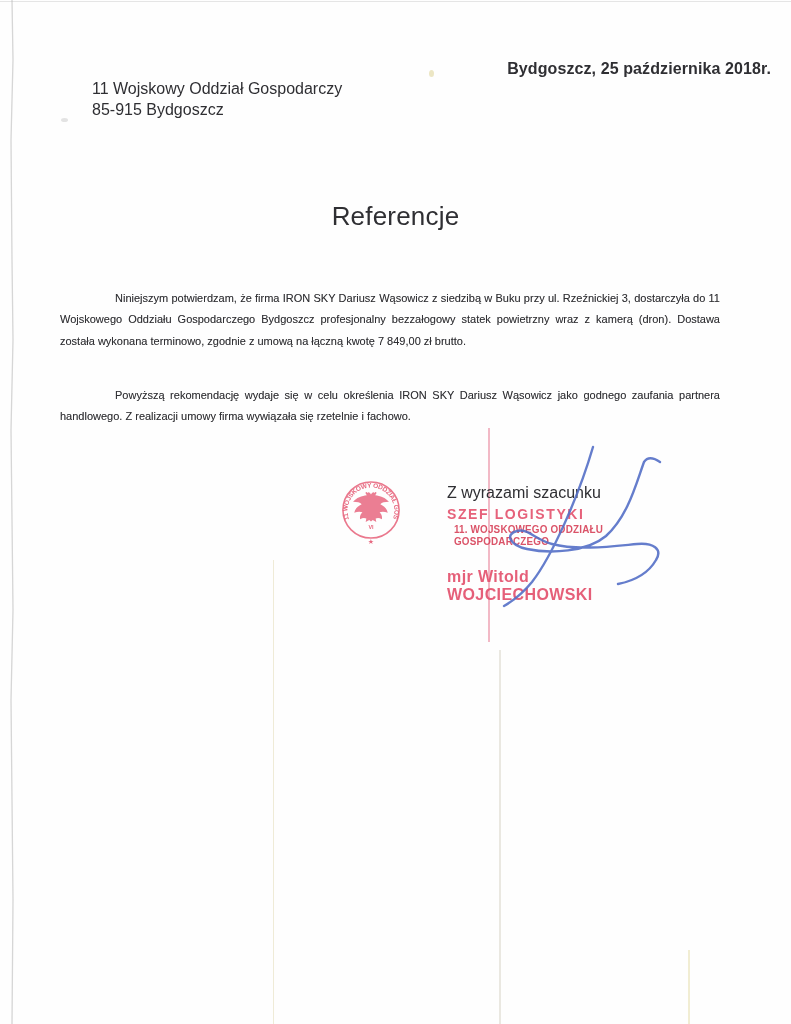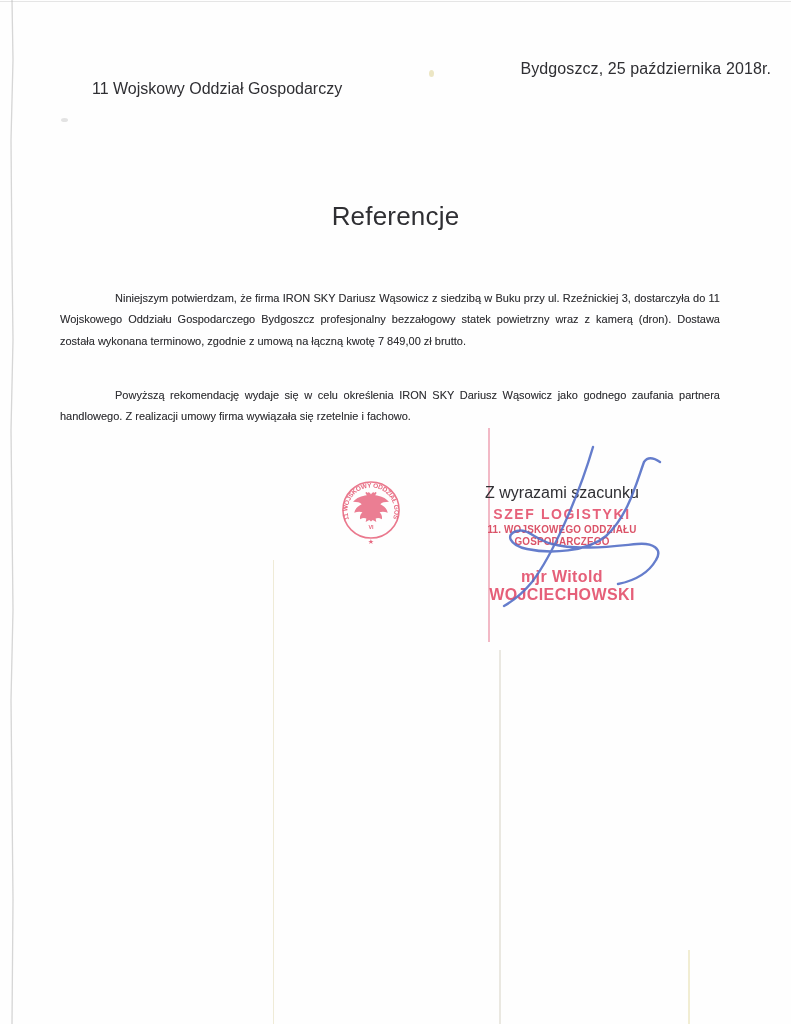--- a/index.html
+++ b/index.html
@@ -10,32 +10,32 @@
   html,body{margin:0;padding:0;}
   body{
     width:791px;height:1024px;position:relative;overflow:hidden;
     background:#fefefe;
     font-family:"Liberation Sans","DejaVu Sans",sans-serif;
     color:var(--ink);
     -webkit-font-smoothing:antialiased;
   }
   .abs{position:absolute;}
   
-  .date-line{top:60px;right:20px;font-size:16px;letter-spacing:.1px;}
+  .date-line{top:60px;right:20px;font-size:16px;letter-spacing:.1px;font-weight:bold;}
   .sender{left:92px;top:78px;font-size:16px;line-height:21px;}
   
   .doc-title{top:201px;left:0;width:100%;text-align:center;
     font-size:26px;font-weight:normal;letter-spacing:.2px;}
   
   .para{left:60px;width:660px;font-size:11px;line-height:21.3px;
     text-align:justify;text-indent:55px;text-shadow:0 0 .4px rgba(40,40,40,.35);}
   .para1{top:277px;}
   .para2{top:372px;margin-top:13px;}
   
-  .closing{left:447px;top:484px;width:230px;text-align:center;}
+  .closing{left:447px;top:484px;width:230px;text-align:left;}
   .salutation{font-size:16px;color:var(--ink);margin:0 0 4px 0;}
   .role1{font-size:14px;font-weight:bold;letter-spacing:1.6px;color:var(--stamp-red);opacity:.92;}
   .role2{font-size:10.5px;font-weight:bold;letter-spacing:.2px;color:#d94a60;
     transform:scaleX(.94);transform-origin:center;margin-top:1px;opacity:.95;}
   .signer{font-size:16px;font-weight:bold;color:var(--stamp-red);margin-top:21px;letter-spacing:.4px;opacity:.93;}
   
   .round-stamp{left:332px;top:471px;width:78px;height:78px;opacity:.88;}
   
   .signature{left:455px;top:428px;width:215px;height:190px;}
   
@@ -60,20 +60,21 @@
 <div class="abs speckle sp1"></div>
 <div class="abs speckle sp2"></div>
 <div class="streak st1"></div>
 <div class="streak st2"></div>
 <div class="streak st3"></div>
 <div class="abs fold-line"></div>
 
 <div class="abs date-line">Bydgoszcz, 25 października 2018r.</div>
 <div class="abs sender">
   <div>11 Wojskowy Oddział Gospodarczy</div>
+  <div>85-915 Bydgoszcz</div>
 </div>
 
 <div class="abs doc-title">Referencje</div>
 
 <p class="abs para para1">Niniejszym potwierdzam, że firma IRON SKY Dariusz Wąsowicz z siedzibą w Buku przy ul. Rzeźnickiej 3, dostarczyła do 11 Wojskowego Oddziału Gospodarczego Bydgoszcz profesjonalny bezzałogowy statek powietrzny wraz z kamerą (dron). Dostawa została wykonana terminowo, zgodnie z umową na łączną kwotę 7 849,00 zł brutto.</p>
 <p class="abs para para2">Powyższą rekomendację wydaje się w celu określenia IRON SKY Dariusz Wąsowicz jako godnego zaufania partnera handlowego. Z realizacji umowy firma wywiązała się rzetelnie i fachowo.</p>
 
 <svg class="abs round-stamp" viewBox="0 0 100 100">
   <circle cx="50" cy="50" r="36" fill="none" stroke="var(--stamp-red)" stroke-width="2" opacity="0.9"></circle>
   <path id="ringPath" d="M 22,62 A 30,30 0 1 1 78,62" fill="none"></path>

